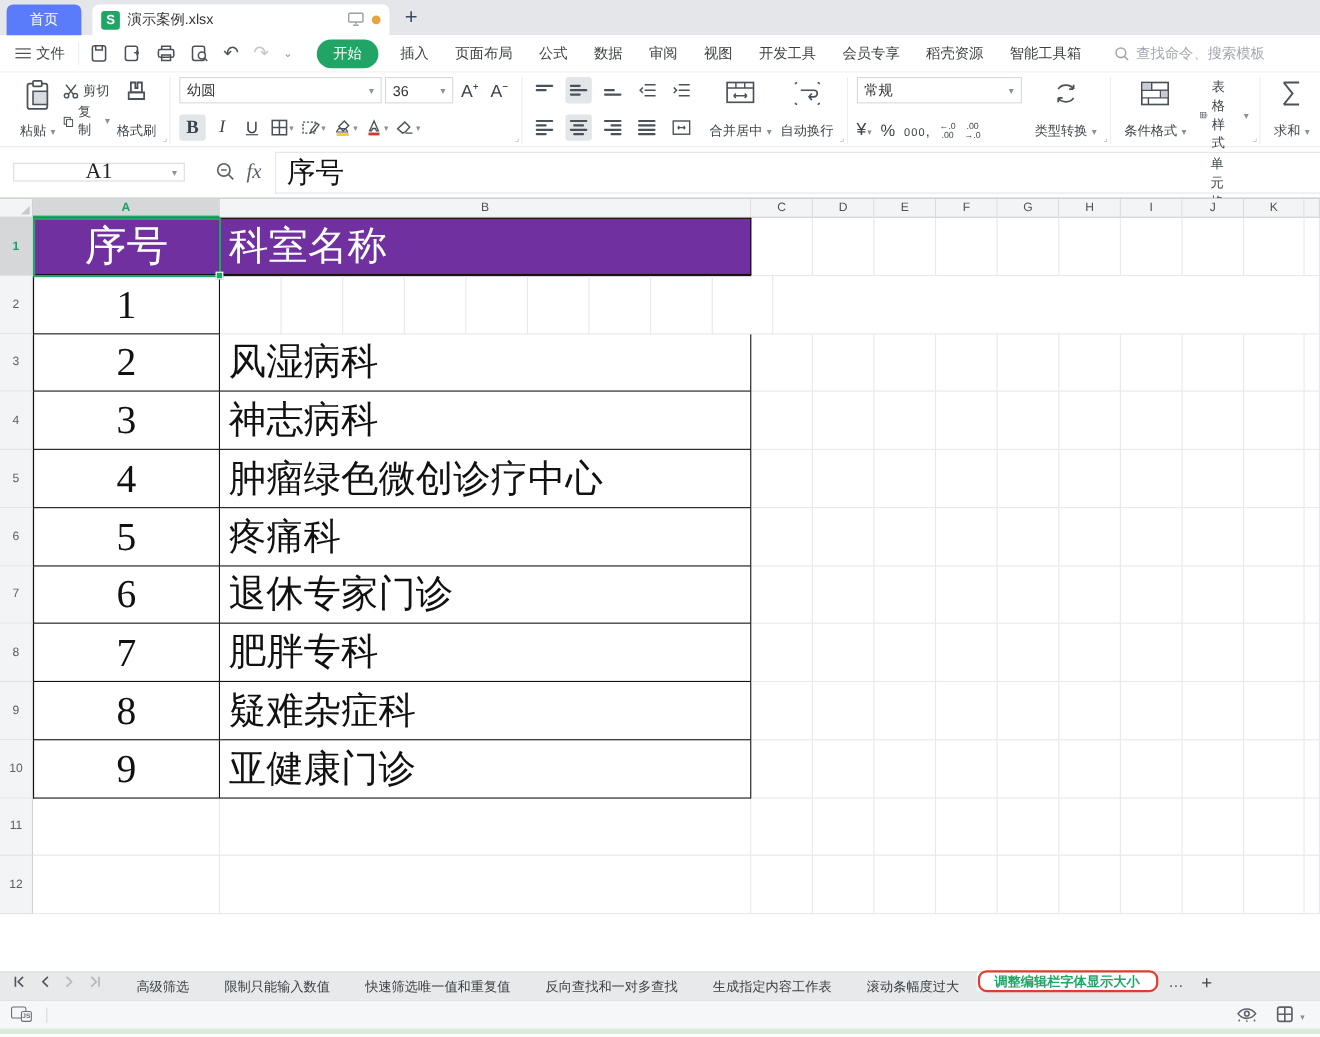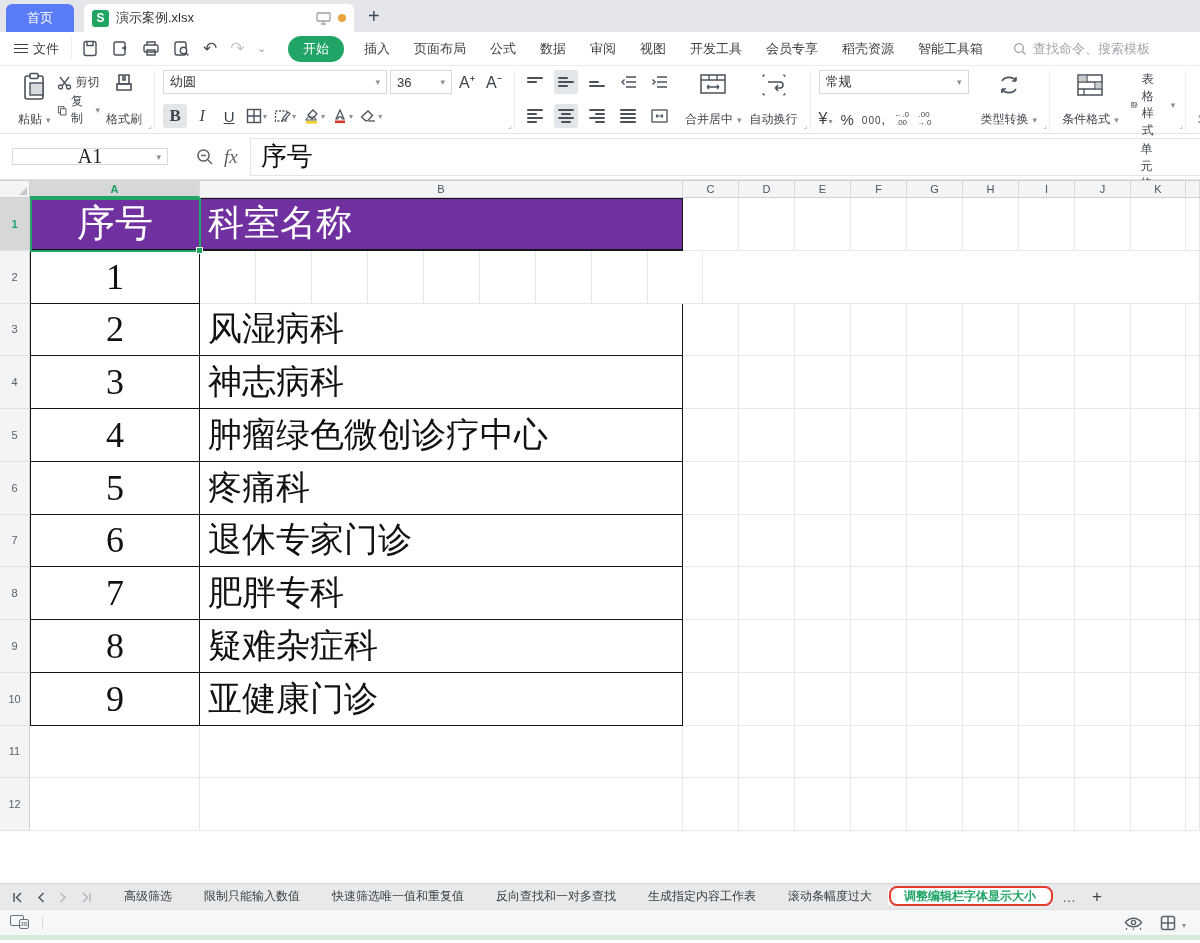--- a/index.html
+++ b/index.html
@@ -71,21 +71,21 @@
   .gcell.tbl { border:1px solid #141414; border-top:none; border-left:none; font-family:"Liberation Serif","DejaVu Serif",serif; font-size:34px; color:#111; display:flex; align-items:center; overflow:hidden; white-space:nowrap; }
   .gcell.tbl.first { border-left:1.5px solid #141414; }
   .gcell.tbl.num { justify-content:center; font-size:36px; }
   .gcell.tbl.name { padding-left:8px; }
   .gcell.hdr { background:#7030a0; color:#fff; font-family:"Liberation Sans",sans-serif; font-size:36px; border-bottom:2px solid #141414; border-top:1.5px solid #141414; }
   .gcell.hdr.num { font-size:38px; }
   .sel-box { position:absolute; left:30px; top:17px; width:171px; height:54px; border:2px solid #21a567; pointer-events:auto; }
   .sel-box .handle { position:absolute; right:-4px; bottom:-4px; width:7px; height:7px; background:#21a567; border:1px solid #fff; }
 
   
-  .sheetbar { height:26px; background:#e7e9eb; display:flex; align-items:center; border-top:1px solid #d4d6d8; }
+  .sheetbar { height:26px; background:#e7e9eb; display:flex; align-items:flex-start; border-top:1px solid #d4d6d8; }
   .navs { display:flex; align-items:center; gap:14px; padding:0 16px 0 12px; }
   .stabs { display:flex; align-items:stretch; height:26px; }
   .stab { display:flex; align-items:center; padding:0 16px; font-size:12px; color:#3c4043; }
   .stab.active { background:#fff; color:#21a567; font-weight:bold; position:relative; }
   .redbox { position:absolute; left:1px; top:-2px; right:-1px; bottom:-1px; border:2.5px solid #e23c2e; border-radius:8px; pointer-events:none; }
   .smore { font-size:14px; color:#555; padding:0 10px; }
   .sadd { font-size:17px; color:#444; padding:0 6px; }
 
   
   .statusbar { height:26px; background:#f6f7f8; border-top:1px solid #e0e2e4; display:flex; align-items:center; justify-content:space-between; padding:0 14px 0 10px; }
@@ -215,21 +215,21 @@
           <path d="M5 12h14v6H5z" fill="none" stroke="#4a5158" stroke-width="1.6"></path>
         </svg>
       <span class="lbl">格式刷</span>
     </div>
     <span class="corner">⌟</span>
   </div>
 
   <div class="rgroup">
     <div class="fontrow">
       <div class="iconrow">
-        <div class="combo" style="width:224px;">
+        <div class="combo" style="width:184px;">
           <span>幼圆</span>
             <span class="car">▾</span>
         </div>
         <div class="combo" style="width:62px;">
           <span>36</span>
             <span class="car">▾</span>
         </div>
         <span class="tbtn" style="font-size:16px;">A⁺</span>
         <span class="tbtn" style="font-size:16px;">A⁻</span>
       </div>

